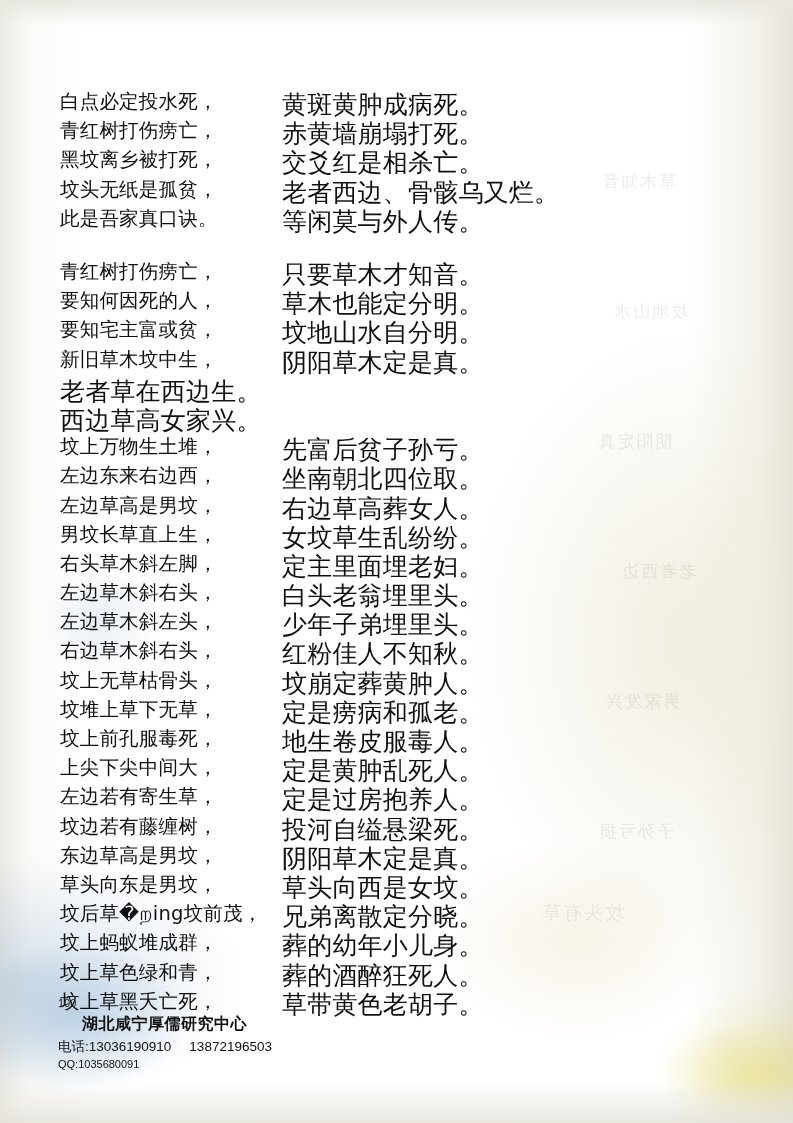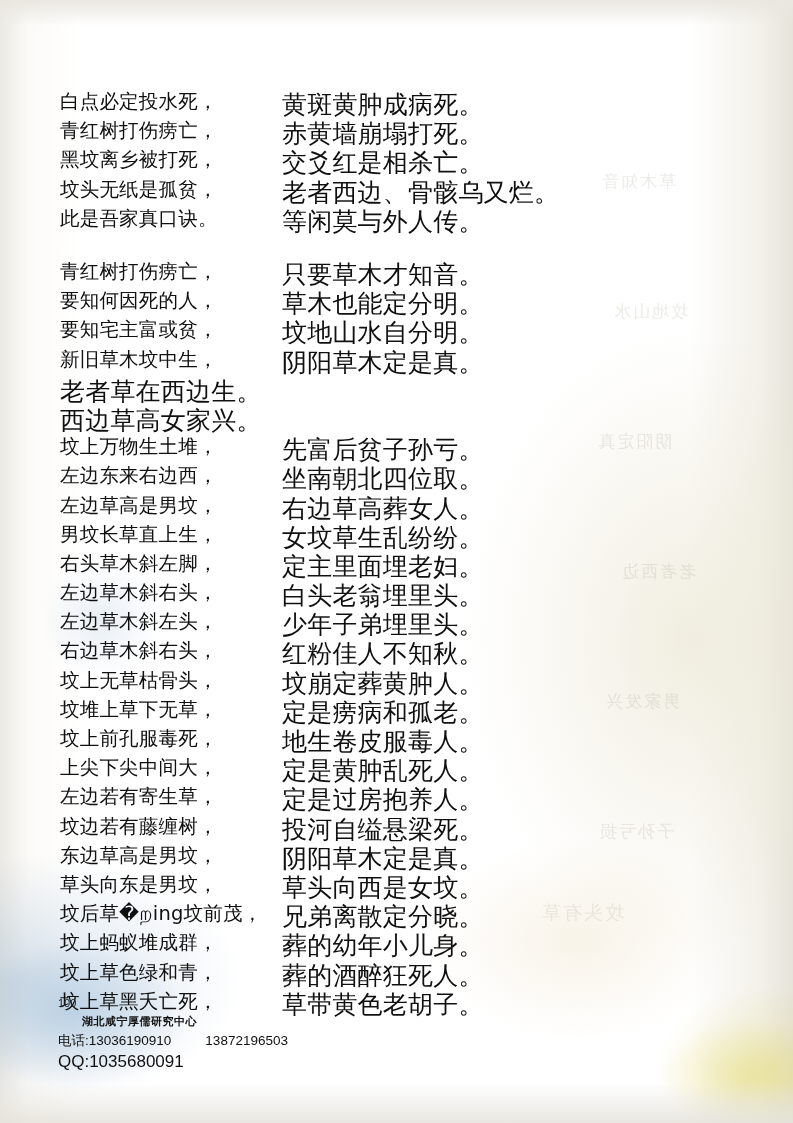--- a/index.html
+++ b/index.html
@@ -99,38 +99,38 @@
     color: #222;
     font-family: Liberation Sans, sans-serif;
   }
 
   .footer {
     position: absolute;
     left: 58px;
     top: 1014px;
   }
   .footer-org {
-    font-size: 11px;
+    font-size: 16px;
     font-weight: bold;
     color: #111;
     margin-left: 24px;
     letter-spacing: 0.5px;
     white-space: nowrap;
   }
   .footer-phone {
     margin-top: 3px;
     font-size: 13.5px;
     color: #111;
     white-space: nowrap;
     font-family: "Liberation Sans", sans-serif;
   }
-  .footer-phone .ph2 { margin-left: 34px; }
+  .footer-phone .ph2 { margin-left: 18px; }
   .footer-qq {
     margin-top: 2px;
-    font-size: 17px;
+    font-size: 11px;
     color: #111;
     white-space: nowrap;
     font-family: "Liberation Sans", sans-serif;
   }
 
   
   .smudge {
     position: absolute;
     pointer-events: none;
     border-radius: 50%;

